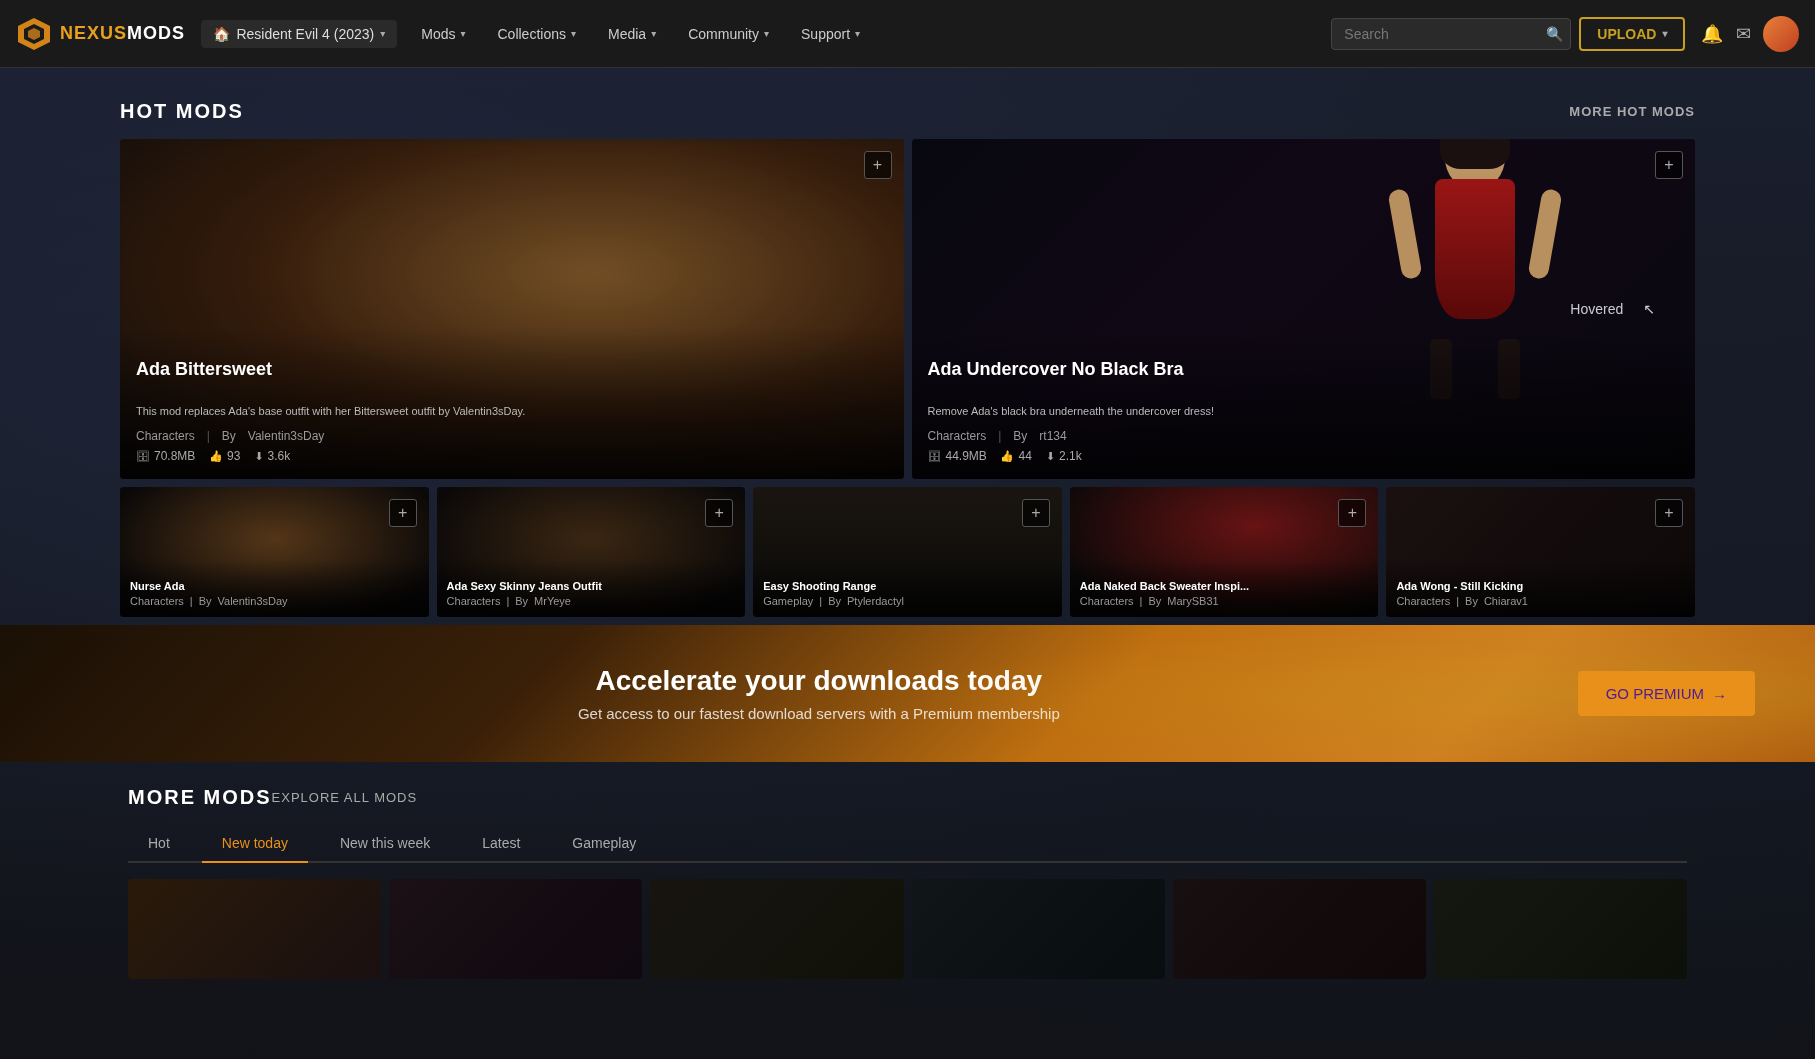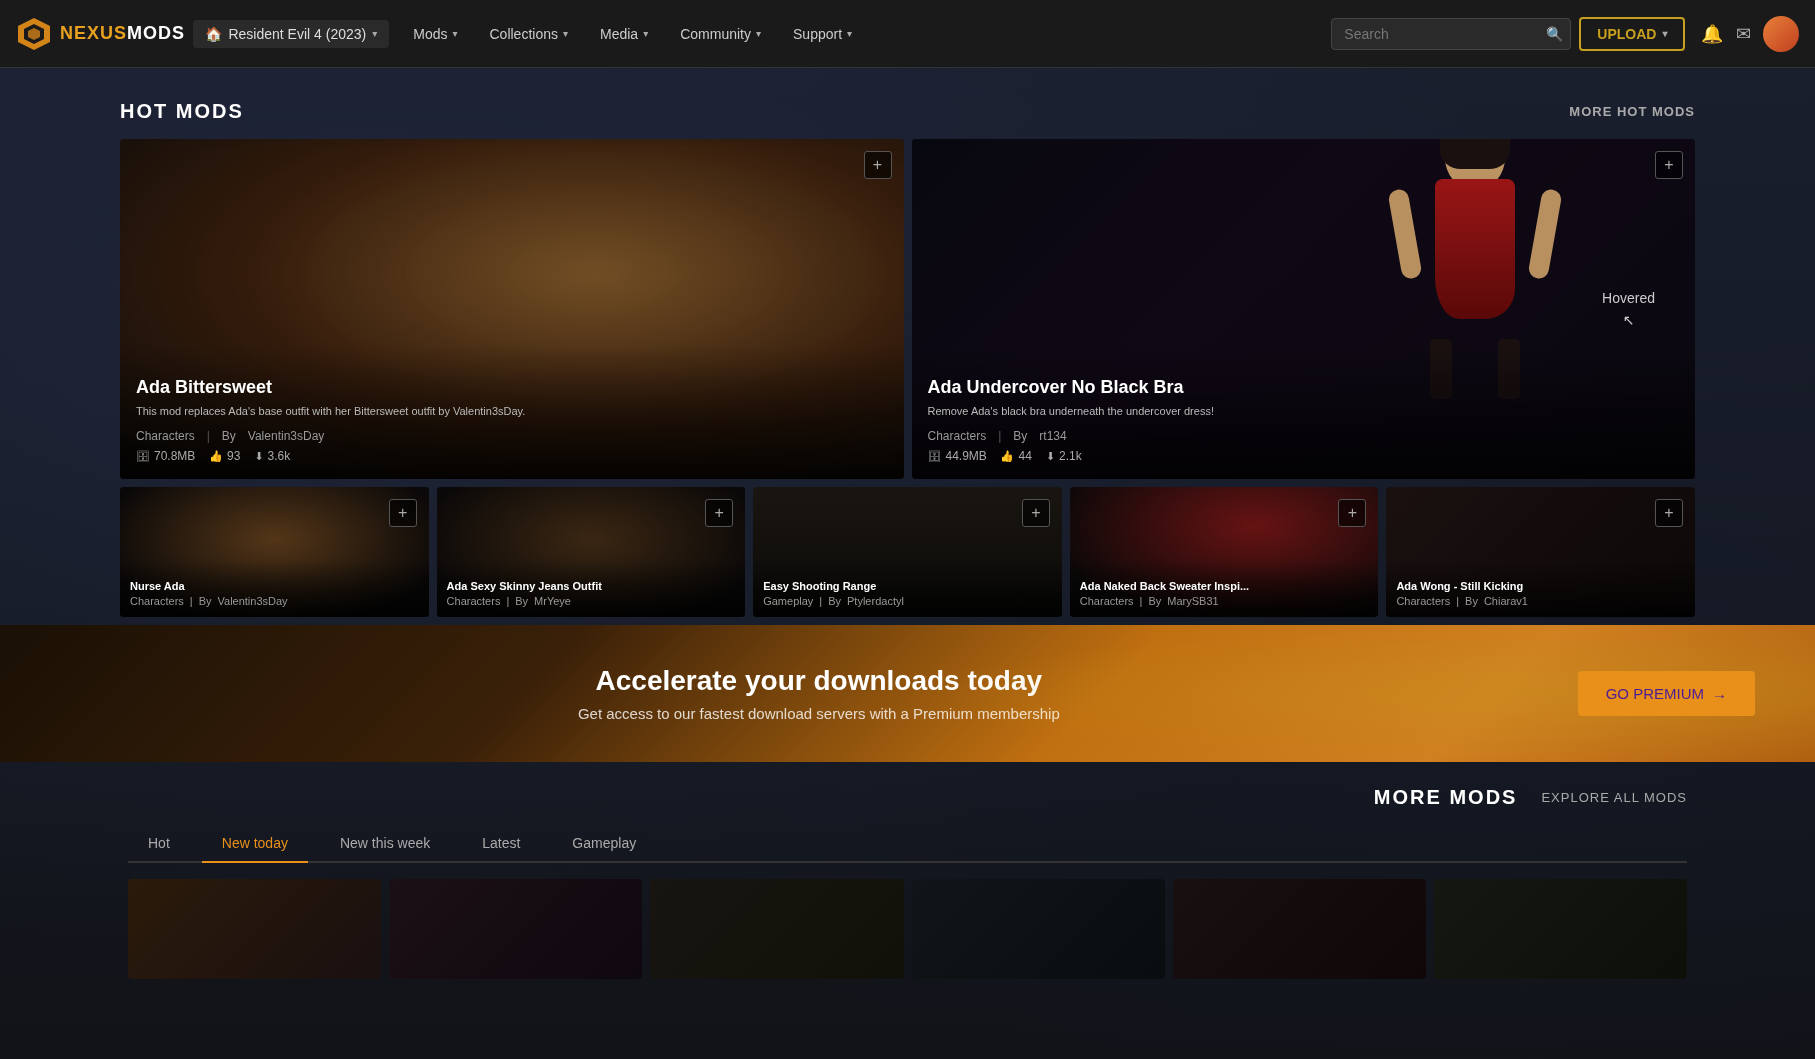--- a/index.html
+++ b/index.html
@@ -20,21 +20,21 @@
       padding: 0 16px;
       gap: 8px;
       position: relative;
       z-index: 10;
       border-bottom: 1px solid #333;
     }
     .logo {
       display: flex;
       align-items: center;
       gap: 8px;
-      margin-right: 0;
+      margin-right: 8px;
     }
     .logo-icon {
       width: 36px;
       height: 36px;
     }
     .logo-text {
       font-size: 18px;
       font-weight: 700;
       color: #fff;
       letter-spacing: 1px;
@@ -214,21 +214,21 @@
       display: flex;
       align-items: center;
       justify-content: center;
       font-size: 16px;
       cursor: pointer;
     }
     .card-title {
       font-size: 18px;
       font-weight: 700;
       color: #fff;
-      margin-bottom: 6px;
+      margin-bottom: 24px;
     }
     .card-desc {
       font-size: 11px;
       color: #bbb;
       margin-bottom: 10px;
       line-height: 1.4;
     }
     .card-meta {
       display: flex;
       align-items: center;
@@ -254,23 +254,23 @@
 
     
     .hovered-label {
       position: absolute;
       top: 50%;
       right: 40px;
       transform: translateY(-50%);
       color: #ccc;
       font-size: 14px;
       display: flex;
-      flex-direction: column;
-      align-items: center;
-      gap: 6px;
+      flex-direction: row;
+      align-items: center;
+      gap: 20px;
     }
 
     
     .hot-mods-small {
       display: grid;
       grid-template-columns: repeat(5, 1fr);
       gap: 8px;
       margin-bottom: 8px;
     }
     .mod-card-small {
@@ -379,24 +379,23 @@
     }
 
     
     .more-section {
       padding: 24px 128px 0;
       position: relative;
       z-index: 2;
     }
     .more-header {
       display: flex;
-      justify-content: flex-end;
+      justify-content: flex-start;
       align-items: center;
       margin-bottom: 16px;
-      gap: 24px;
     }
     .more-title {
       font-size: 20px;
       font-weight: 700;
       color: #fff;
       letter-spacing: 2px;
       text-transform: uppercase;
     }
     .more-link {
       font-size: 13px;

